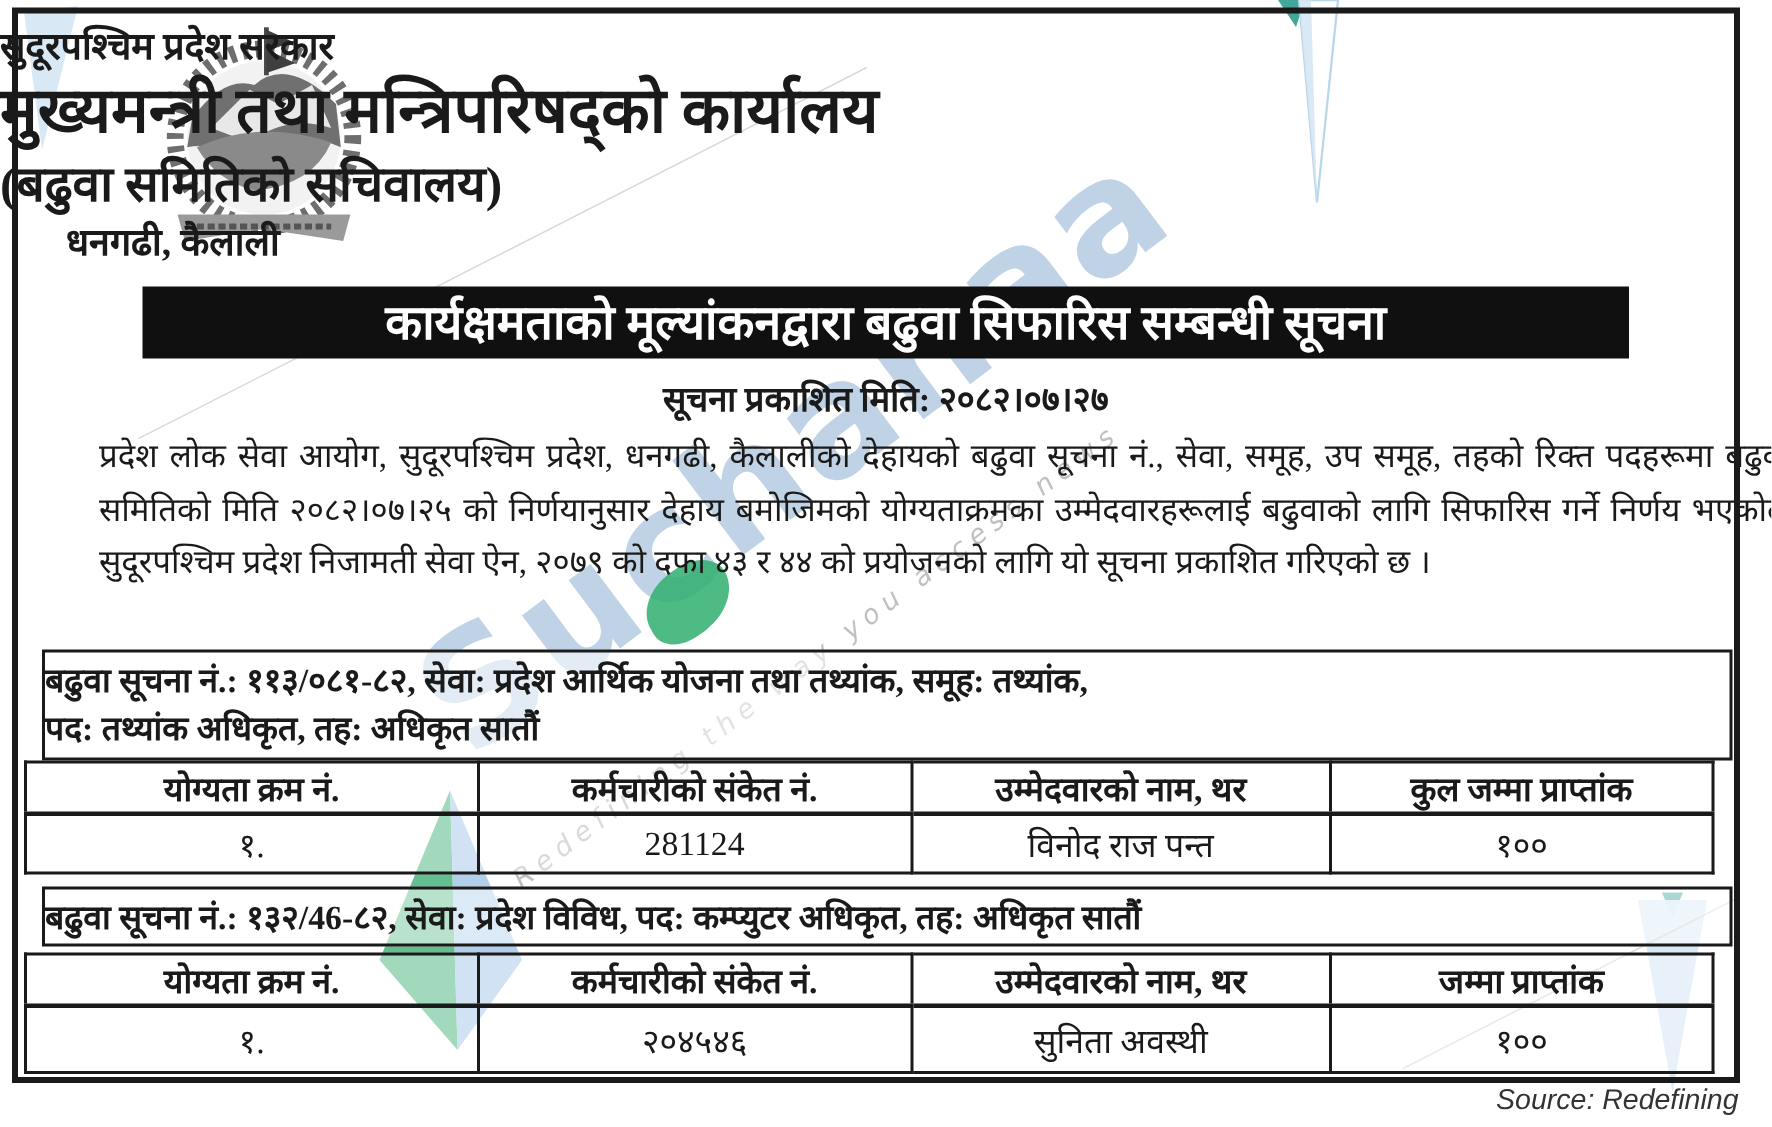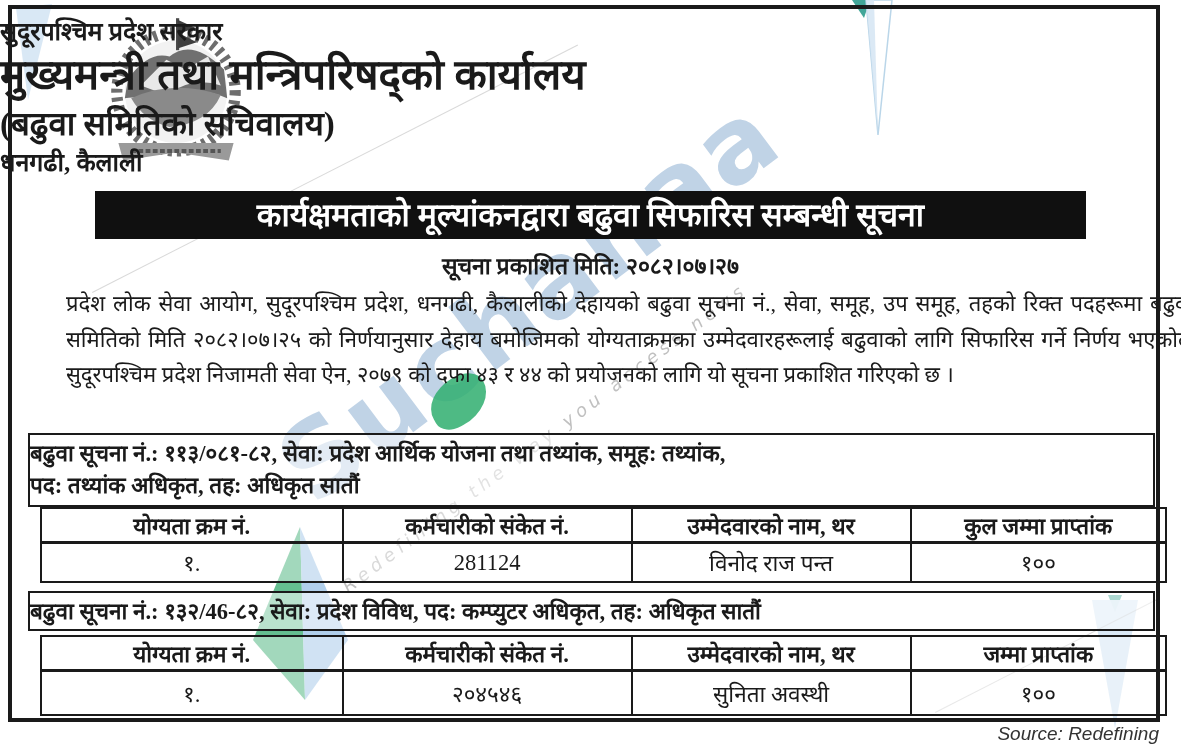--- a/index.html
+++ b/index.html
@@ -43,21 +43,21 @@
   }
   .string-line{position:absolute;height:1px;background:rgba(170,170,170,0.45);transform-origin:left top;}
   .line1{left:92px;top:292px;width:545px;transform:rotate(-27deg);}
   .line2{left:935px;top:712px;width:250px;transform:rotate(-27deg);}
   
   .logo{position:absolute;left:96px;top:14px;width:160px;height:162px;z-index:2;}
   .head{position:absolute;left:0;right:0;top:16px;text-align:left;z-index:2;}
   .head .gov{font-size:25px;font-weight:600;line-height:32px;}
   .head .office{font-size:42px;font-weight:bold;line-height:54px;}
   .head .dept{font-size:33px;font-weight:bold;line-height:45px;}
-  .head .loc{font-size:25px;font-weight:600;line-height:32px;}
+  .head .loc{font-size:25px;font-weight:600;line-height:32px;padding-left:44px;}
   .banner{
     position:absolute;left:95px;top:191px;width:991px;height:48px;
     background:#101010;color:#ffffff;text-align:center;
     font-size:32px;font-weight:bold;line-height:48px;z-index:2;
   }
   .pubdate{
     position:absolute;left:0;right:0;top:249px;text-align:center;
     font-size:23px;font-weight:bold;z-index:2;
   }
   .body-par{
@@ -67,21 +67,21 @@
   
   .band{
     position:absolute;left:28px;width:1123px;
     border:2px solid #1a1a1a;background:rgba(255,255,255,0.55);
     text-align:left;font-weight:bold;font-size:22.5px;z-index:2;
   }
   .band1{top:433px;height:67px;padding-top:3px;line-height:32px;}
   .band2{top:591px;height:36px;line-height:38px;}
   
   table.grid{
-    position:absolute;left:40px;width:1127px;
+    position:absolute;left:16px;width:1127px;
     border-collapse:collapse;z-index:2;table-layout:fixed;
     background:rgba(255,255,255,0.40);
     padding-left:24px;
   }
   .t1{top:507px;}
   .t2{top:635px;}
   table.grid th, table.grid td{
     border:2px solid #1a1a1a;text-align:center;
     font-size:22.5px;padding:0;
   }

